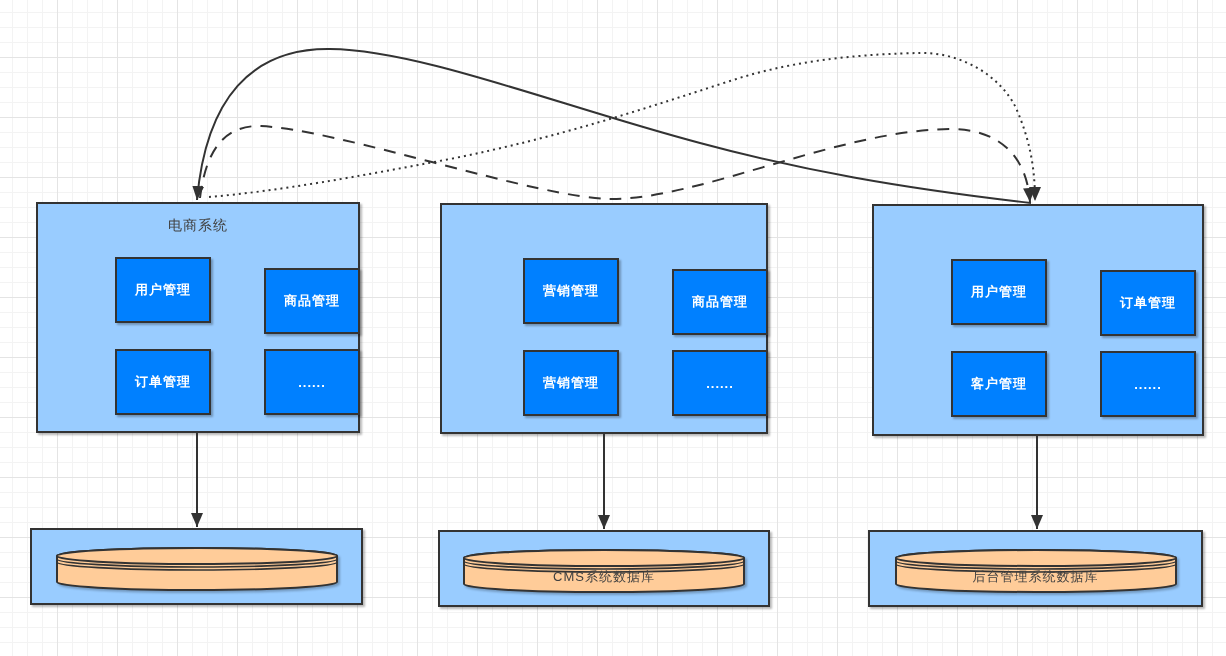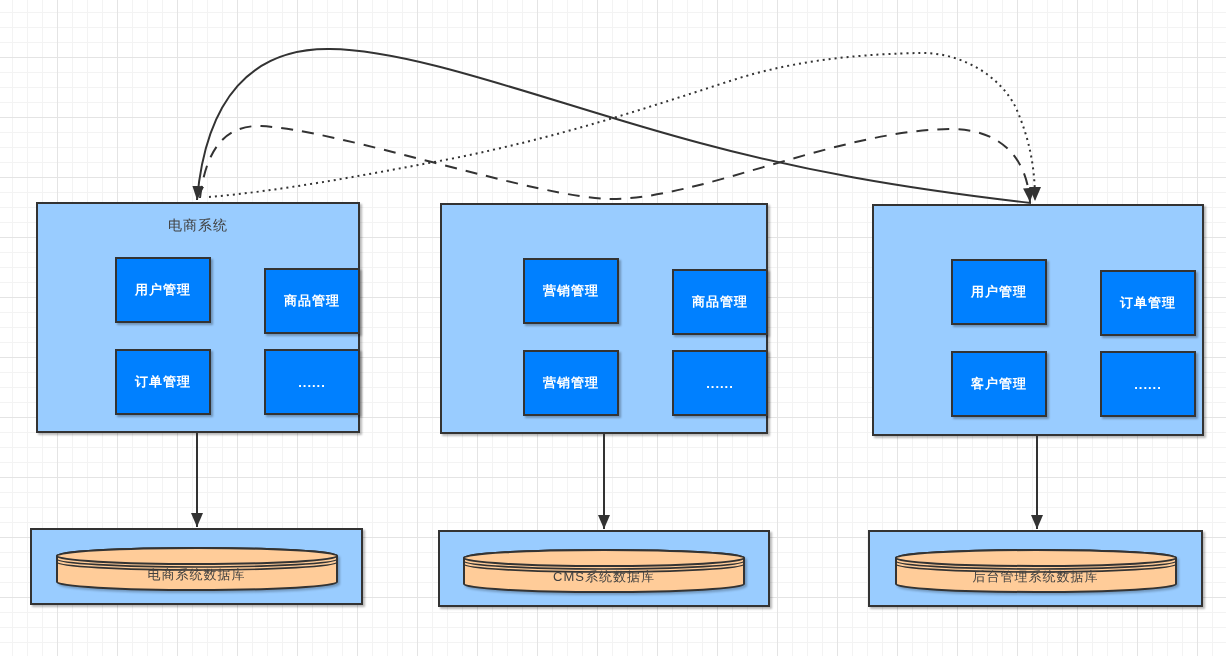--- a/index.html
+++ b/index.html
@@ -121,21 +121,20 @@
     </div>
   </div>
 
   <div class="dbc" style="left:30px;top:528px;width:333px">
     <svg class="cyl" width="282" height="46" viewBox="0 0 282 46">
       <path d="M1,10 A140,8 0 0 1 281,10 L281,36 A140,8 0 0 1 1,36 Z" fill="var(--db-fill)" stroke="var(--stroke)" stroke-width="2"></path>
       <ellipse cx="141" cy="10" rx="140" ry="8" fill="var(--db-fill)" stroke="var(--stroke)" stroke-width="2"></ellipse>
       <path d="M1,13 A140,8 0 0 0 281,13" fill="none" stroke="var(--stroke)" stroke-width="1.6"></path>
       <path d="M1,16 A140,8 0 0 0 281,16" fill="none" stroke="var(--stroke)" stroke-width="1.6"></path>
     </svg>
-    <div class="dblabel">电商系统数据库</div>
   </div>
 
   <div class="dbc" style="left:868px;top:530px;width:335px">
     <svg class="cyl" width="282" height="46" viewBox="0 0 282 46">
       <path d="M1,10 A140,8 0 0 1 281,10 L281,36 A140,8 0 0 1 1,36 Z" fill="var(--db-fill)" stroke="var(--stroke)" stroke-width="2"></path>
       <ellipse cx="141" cy="10" rx="140" ry="8" fill="var(--db-fill)" stroke="var(--stroke)" stroke-width="2"></ellipse>
       <path d="M1,13 A140,8 0 0 0 281,13" fill="none" stroke="var(--stroke)" stroke-width="1.6"></path>
       <path d="M1,16 A140,8 0 0 0 281,16" fill="none" stroke="var(--stroke)" stroke-width="1.6"></path>
     </svg>
     <div class="dblabel">后台管理系统数据库</div>

